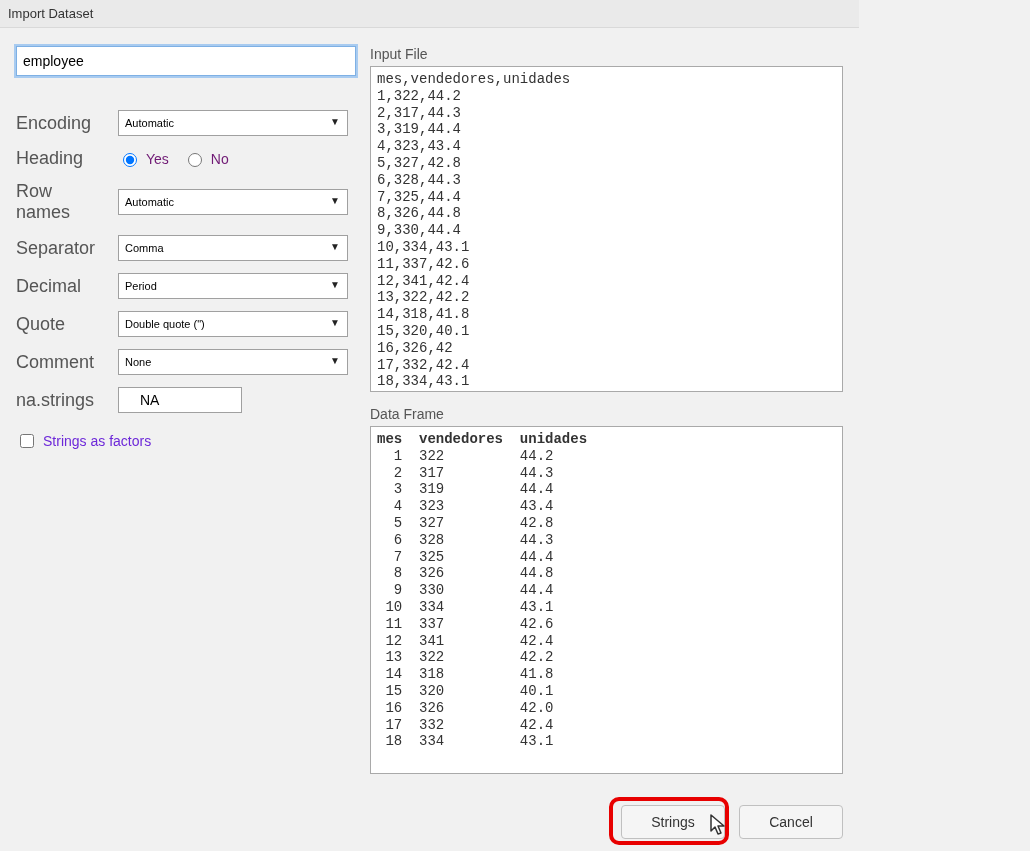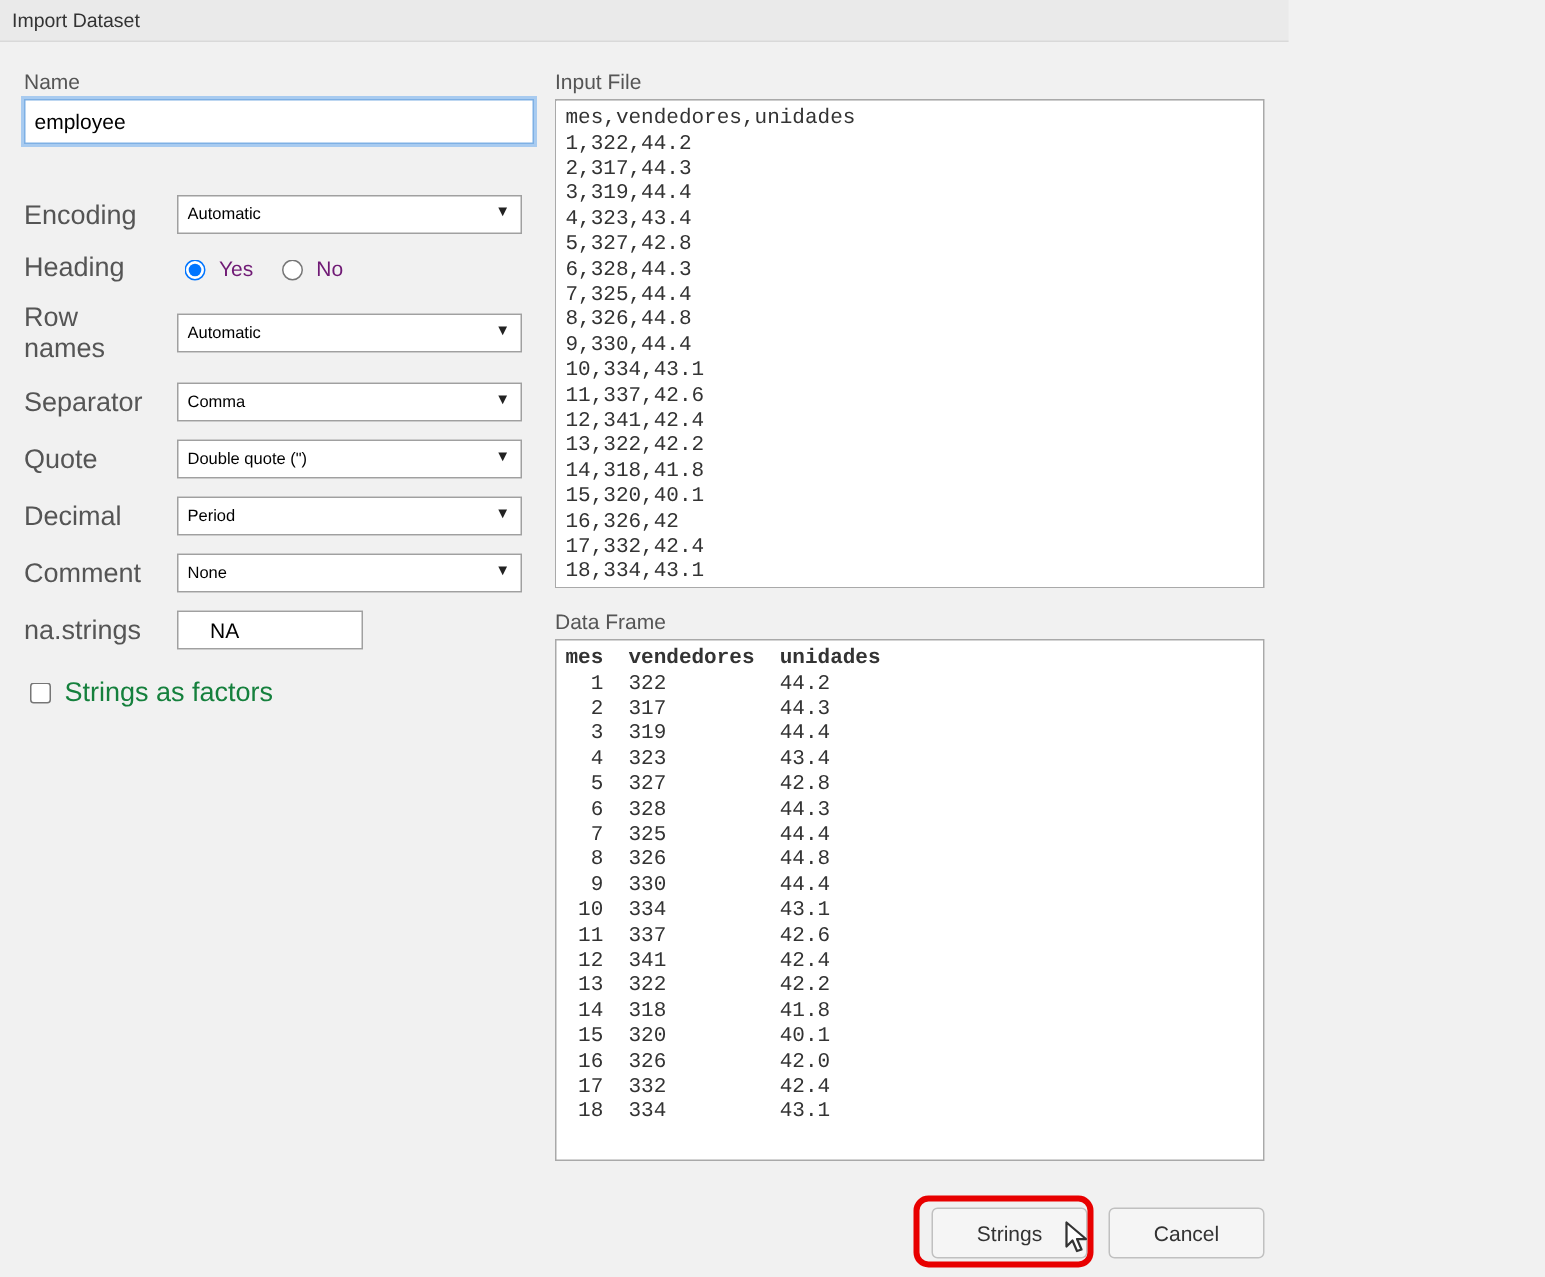--- a/index.html
+++ b/index.html
@@ -121,22 +121,22 @@
     font-family: inherit;
     padding: 2px 21px;
   }
   .checkbox-row {
     display: flex;
     align-items: center;
     gap: 6px;
     margin-top: 14px;
   }
   .checkbox-label {
-    font-size: 18px;
-    color: #15803d;
+    font-size: 14px;
+    color: #6d28d9;
   }
   .name-block {
     margin-bottom: 22px;
   }
   .preview-box {
     width: 100%;
     border: 1px solid #a9a9a9;
     background: #fff;
     font-family: Consolas, "Courier New", monospace;
     font-size: 14px;
@@ -214,21 +214,20 @@
 <body>
 
 <div class="window">
   <div class="titlebar">Import Dataset</div>
 
   <div class="content">
 
     <div class="left-panel">
 
       <div class="name-block">
-        <div class="section-label">Name</div>
         <input class="name-input" type="text" value="employee" style="">
       </div>
 
       <div class="field-row">
         <div class="field-label">Encoding</div>
         <div class="select-wrap">
           <select class="field-select">
             <option>Automatic</option>
           </select>
         </div>
@@ -260,33 +259,33 @@
       <div class="field-row">
         <div class="field-label">Separator</div>
         <div class="select-wrap">
           <select class="field-select">
             <option>Comma</option>
           </select>
         </div>
       </div>
 
       <div class="field-row">
+        <div class="field-label">Decimal</div>
+        <div class="select-wrap">
+          <select class="field-select">
+            <option>Period</option>
+          </select>
+        </div>
+      </div>
+
+      <div class="field-row">
         <div class="field-label">Quote</div>
         <div class="select-wrap">
           <select class="field-select">
             <option>Double quote (")</option>
-          </select>
-        </div>
-      </div>
-
-      <div class="field-row">
-        <div class="field-label">Decimal</div>
-        <div class="select-wrap">
-          <select class="field-select">
-            <option>Period</option>
           </select>
         </div>
       </div>
 
       <div class="field-row">
         <div class="field-label">Comment</div>
         <div class="select-wrap">
           <select class="field-select">
             <option>None</option>
           </select>

